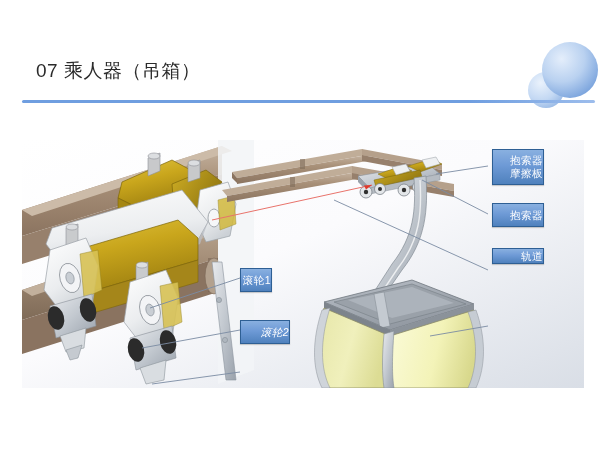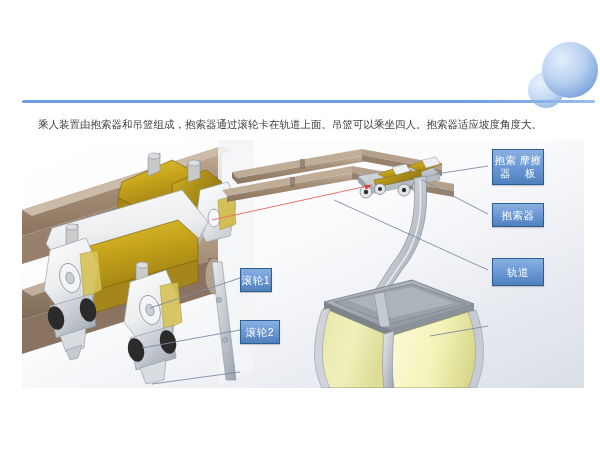--- a/index.html
+++ b/index.html
@@ -66,22 +66,22 @@
   .callout {
     position: absolute;
     box-sizing: border-box;
     background: linear-gradient(to bottom, #89b0e0 0%, #6e9ad6 45%, #4f81bd 100%);
     border: 1px solid #2e5f94;
     color: #ffffff;
     font-size: 10.5px;
     line-height: 13px;
     text-align: center;
     display: flex;
-    flex-direction: row;
-    align-items: center;
+    flex-direction: column;
+    align-items: flex-end;
     justify-content: center;
     letter-spacing: 0.5px;
     box-shadow: 0 1px 1px rgba(0,0,0,0.18);
   }
   .callout span { display: block; }
 </style>
 </head>
 <body>
 
 <div id="slide">
@@ -96,22 +96,22 @@
       <radialGradient id="gCircB" cx="35%" cy="30%" r="80%">
         <stop offset="0%" stop-color="#eaf2fc"></stop>
         <stop offset="60%" stop-color="#c3d8f3"></stop>
         <stop offset="100%" stop-color="#94b6e4"></stop>
       </radialGradient>
     </defs>
     <circle cx="36" cy="54" r="18" fill="url(#gCircB)"></circle>
     <circle cx="60" cy="34" r="28" fill="url(#gCircA)"></circle>
   </svg>
 
+  <div id="title">07 乘人器（吊箱）</div>
   <div id="titlerule"></div>
-  <div id="subtitle">乘人装置由抱索器和吊篮组成，抱索器通过滚轮卡在轨道上面。吊篮可以乘坐四人。抱索器适应坡度角度大。</div>
 
   <div id="canvas">
   <svg width="562" height="248" viewBox="0 0 562 248">
     <defs>
       <linearGradient id="bgGrad" x1="0" y1="0" x2="1" y2="1">
         <stop offset="0%" stop-color="#ffffff"></stop>
         <stop offset="45%" stop-color="#fbfbfd"></stop>
         <stop offset="100%" stop-color="#d9dee6"></stop>
       </linearGradient>
       <linearGradient id="railG" x1="0" y1="0" x2="0" y2="1">
@@ -349,27 +349,27 @@
 
   <div class="callout" style="left:492px; top:149px; width:52px; height:36px;">
     <span>抱索器</span>
     <span>摩擦板</span>
   </div>
 
   <div class="callout" style="left:492px; top:203px; width:52px; height:24px;">
     <span>抱索器</span>
   </div>
 
-  <div class="callout" style="left:492px; top:258px; width:52px; height:28px;">
+  <div class="callout" style="left:492px; top:248px; width:52px; height:16px;">
     <span>轨道</span>
   </div>
 
 
   <div class="callout" style="left:240px; top:268px; width:32px; height:24px;">
     <span>滚轮1</span>
   </div>
 
-  <div class="callout" style="left:240px; top:320px; width:40px; height:24px;">
+  <div class="callout" style="left:240px; top:320px; width:50px; height:24px;font-style:italic;">
     <span>滚轮2</span>
   </div>
 
 
 </div>
 
 </body></html>

